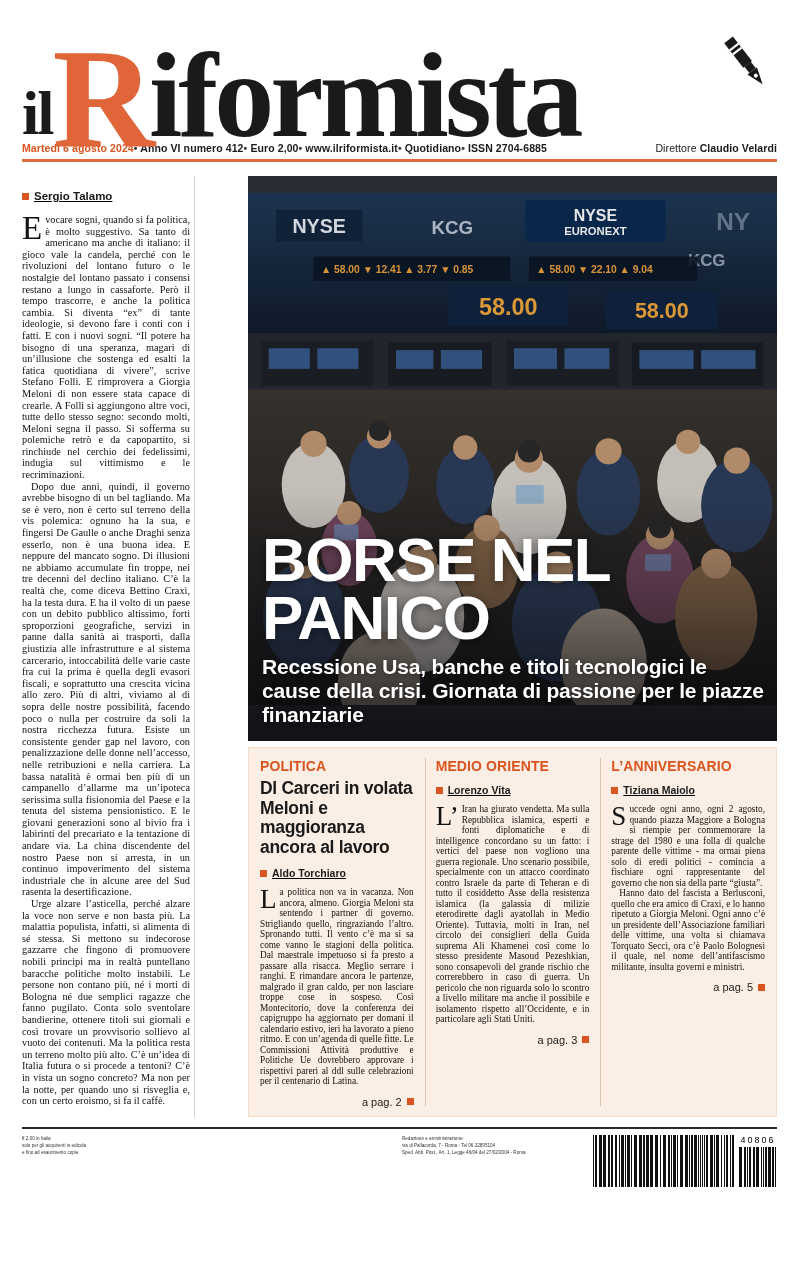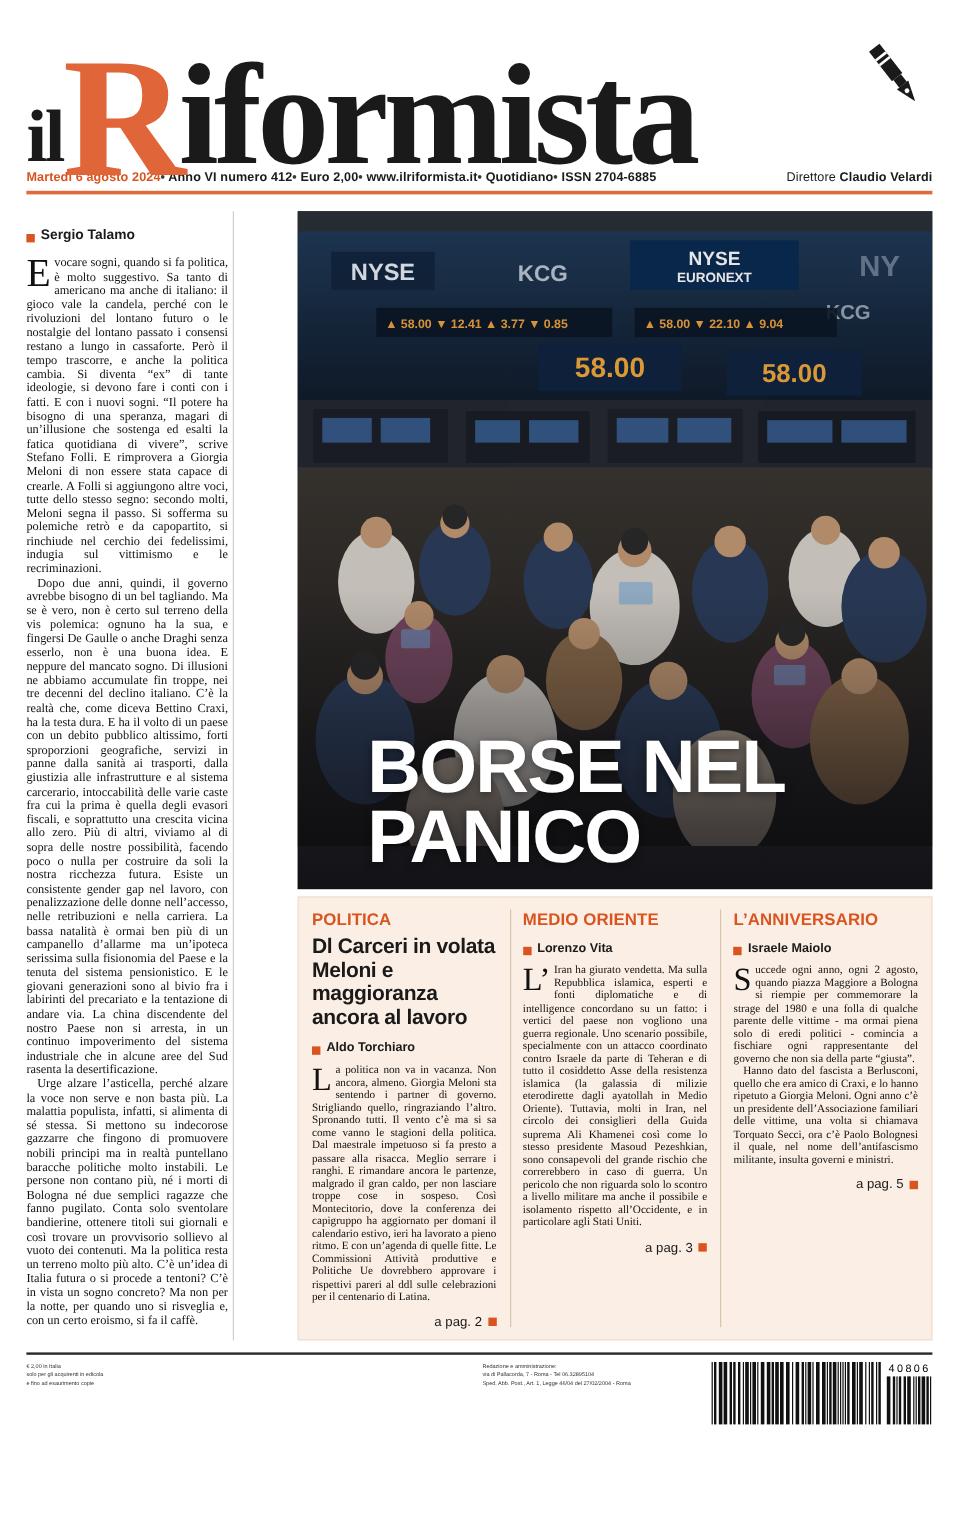--- a/index.html
+++ b/index.html
@@ -51,21 +51,21 @@
   .content { display:flex; padding: 14px 18px 0 22px; gap:0; }
   .col-left { width: 178px; flex: 0 0 178px; padding-right: 10px; }
   .col-right { flex:1 1 auto; position:relative;padding-left:48px; }
 
   
   .ed-head {
     font-size: 25px; line-height: 29px; font-weight: 800;
     color:#d9541f; letter-spacing:-0.3px; text-transform:uppercase;
     font-stretch: condensed;
   }
-  .byline { display:flex; align-items:flex-end; gap:5px; margin-top:14px; }
+  .byline { display:flex; align-items:center; gap:5px; margin-top:14px;text-decoration:underline; }
   .byline .sq { width:7px; height:7px; background:#d9541f; display:inline-block; }
   .byline .nm { font-size:11.5px; font-weight:700; color:#1a1a1a; }
 
   .ed-body {
     margin-top: 12px;
     font-family: "Liberation Serif", serif;
     font-size: 10.3px;
     line-height: 11.6px;
     text-align: justify;
     color:#111;
@@ -85,21 +85,20 @@
   .hero-photo { position:absolute; inset:0; }
   .hero-grad {
     position:absolute; left:0; right:0; bottom:0; height:250px;
     background: linear-gradient(to bottom, rgba(20,20,24,0) 0%, rgba(18,18,22,0.25) 35%, rgba(14,14,18,0.62) 75%, rgba(12,12,16,0.78) 100%);
   }
   .hero-text { position:absolute; left:14px; right:12px; bottom:14px; }
   .hero-title {
     color:#fff; font-weight:800; font-size:62px; line-height:58px;
     letter-spacing:-1.5px; text-transform:uppercase;
     text-shadow: 0 2px 8px rgba(0,0,0,.45);
-    margin-left: 44px;
   }
   .hero-sub {
     color:#fff; font-weight:700; font-size:21px; line-height:24px;
     margin-top:8px; letter-spacing:-0.2px;
     text-shadow: 0 1px 6px rgba(0,0,0,.5);
   }
   .hero-credit {
     display:flex; align-items:center; justify-content:flex-end; gap:5px;
     padding:6px 2px 0 0; font-size:10.5px; color:#1a1a1a;
   }
@@ -329,20 +328,21 @@
           <g fill="#6fa8dc" opacity="0.55">
             <rect x="286" y="330" width="30" height="20" rx="2"></rect>
             <rect x="424" y="404" width="28" height="18" rx="2"></rect>
             <rect x="92" y="372" width="26" height="17" rx="2"></rect>
           </g>
           <rect width="565" height="565" fill="#0b0d12" opacity="0.10"></rect>
         </svg>
         <div class="hero-grad"></div>
         <div class="hero-text">
           <div class="hero-title">BORSE NEL PANICO</div>
+          <div class="hero-sub">Recessione Usa, banche e titoli tecnologici le cause della crisi. Giornata di passione per le piazze finanziarie</div>
         </div>
       </div>
 
 
       <div class="boxes">
 
         <div class="box">
           <div class="kicker">POLITICA</div>
           <div class="box-head">Dl Carceri in volata Meloni e maggioranza ancora al lavoro</div>
           <div class="byline">
@@ -370,21 +370,21 @@
           <div class="box-pg">
             <span>a pag. 3</span>
             <span class="sq"></span>
           </div>
         </div>
 
         <div class="box">
           <div class="kicker">L’ANNIVERSARIO</div>
           <div class="byline">
             <span class="sq"></span>
-            <span class="nm">Israele Maiolo</span>
+            <span class="nm">Tiziana Maiolo</span>
           </div>
           <div class="box-body">
             <p class="first">Succede ogni anno, ogni 2 agosto, quando piazza Maggiore a Bologna si riempie per commemorare la strage del 1980 e una folla di qualche parente delle vittime - ma ormai piena solo di eredi politici - comincia a fischiare ogni rappresentante del governo che non sia della parte “giusta”.</p>
             <p>Hanno dato del fascista a Berlusconi, quello che era amico di Craxi, e lo hanno ripetuto a Giorgia Meloni. Ogni anno c’è un presidente dell’Associazione familiari delle vittime, una volta si chiamava Torquato Secci, ora c’è Paolo Bolognesi il quale, nel nome dell’antifascismo militante, insulta governi e ministri.</p>
           </div>
           <div class="box-pg">
             <span>a pag. 5</span>
             <span class="sq"></span>
           </div>
         </div>

